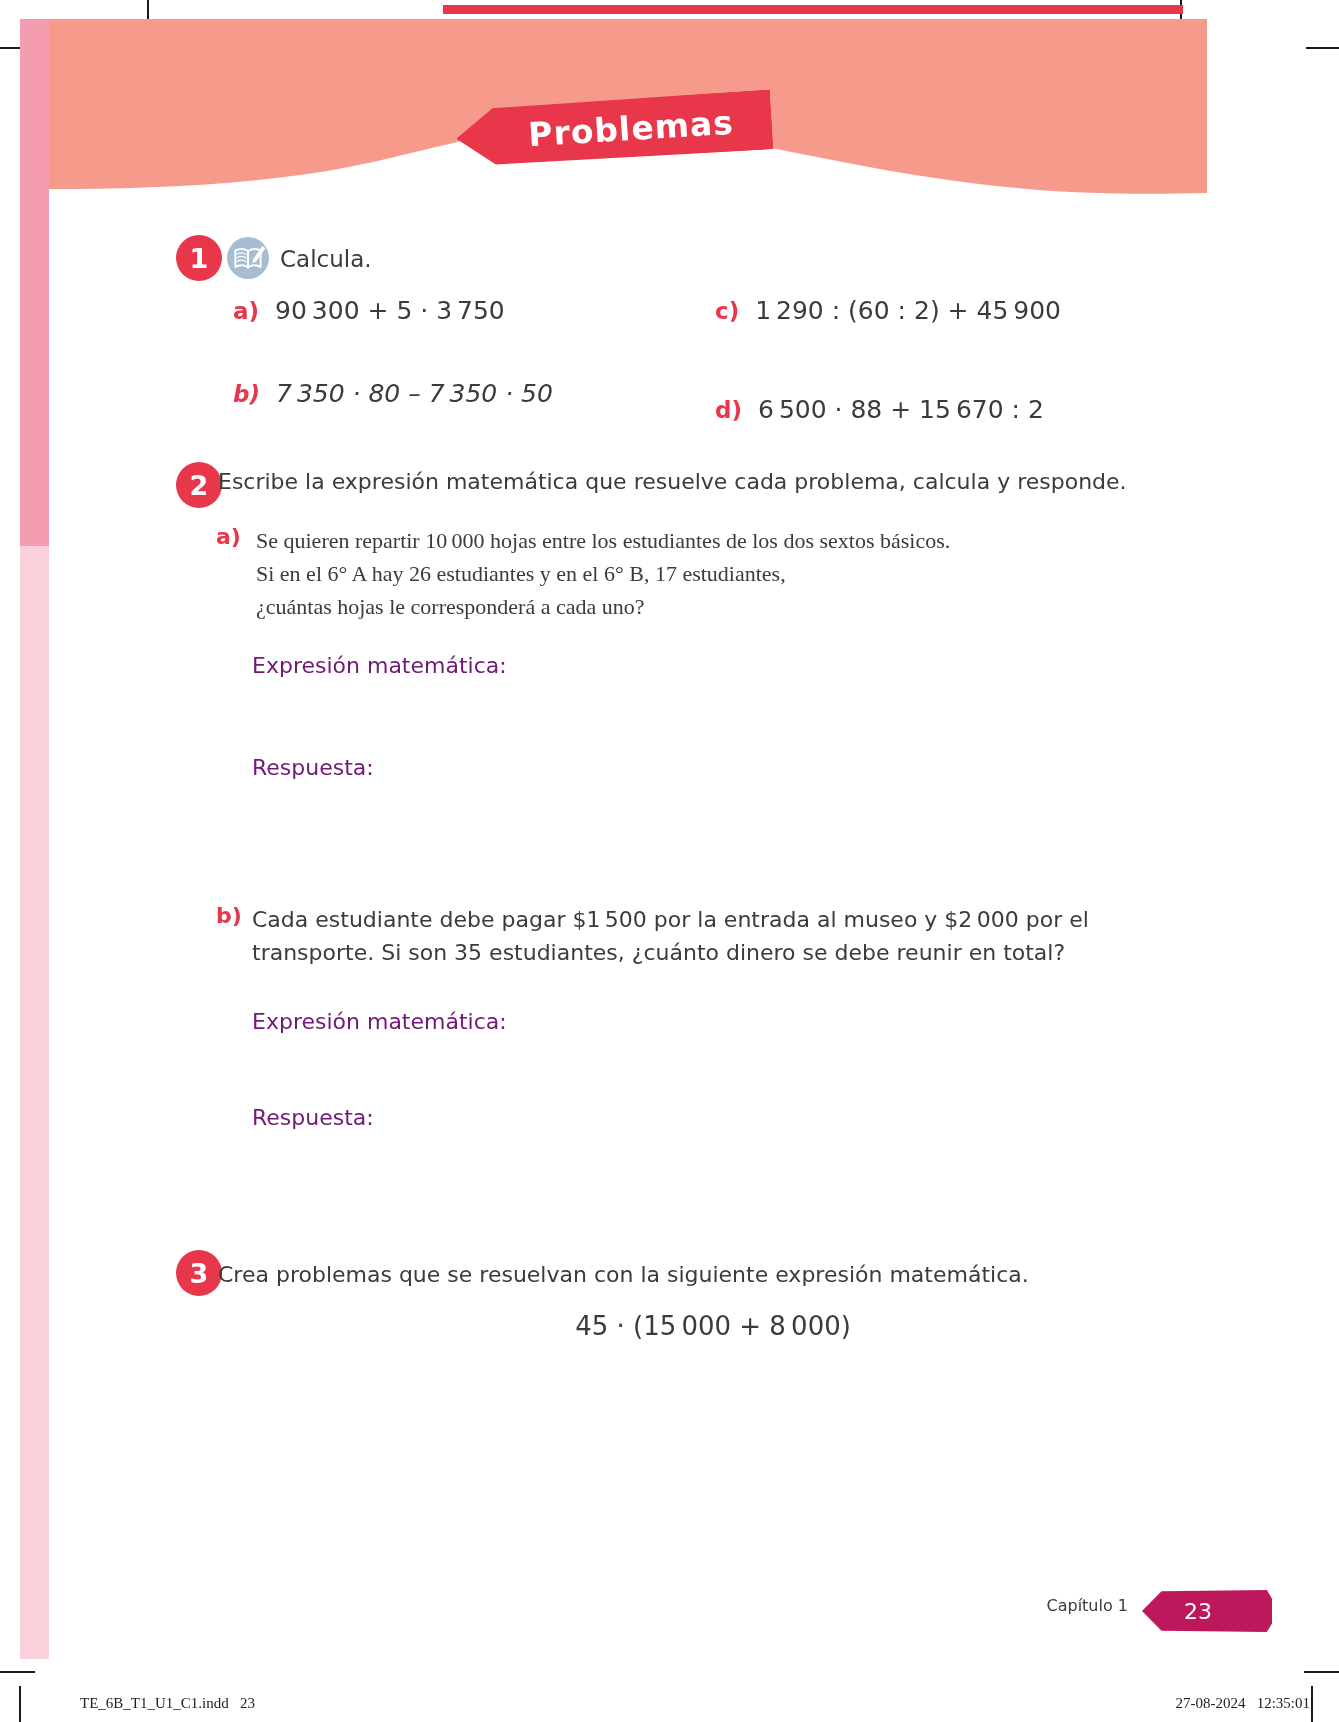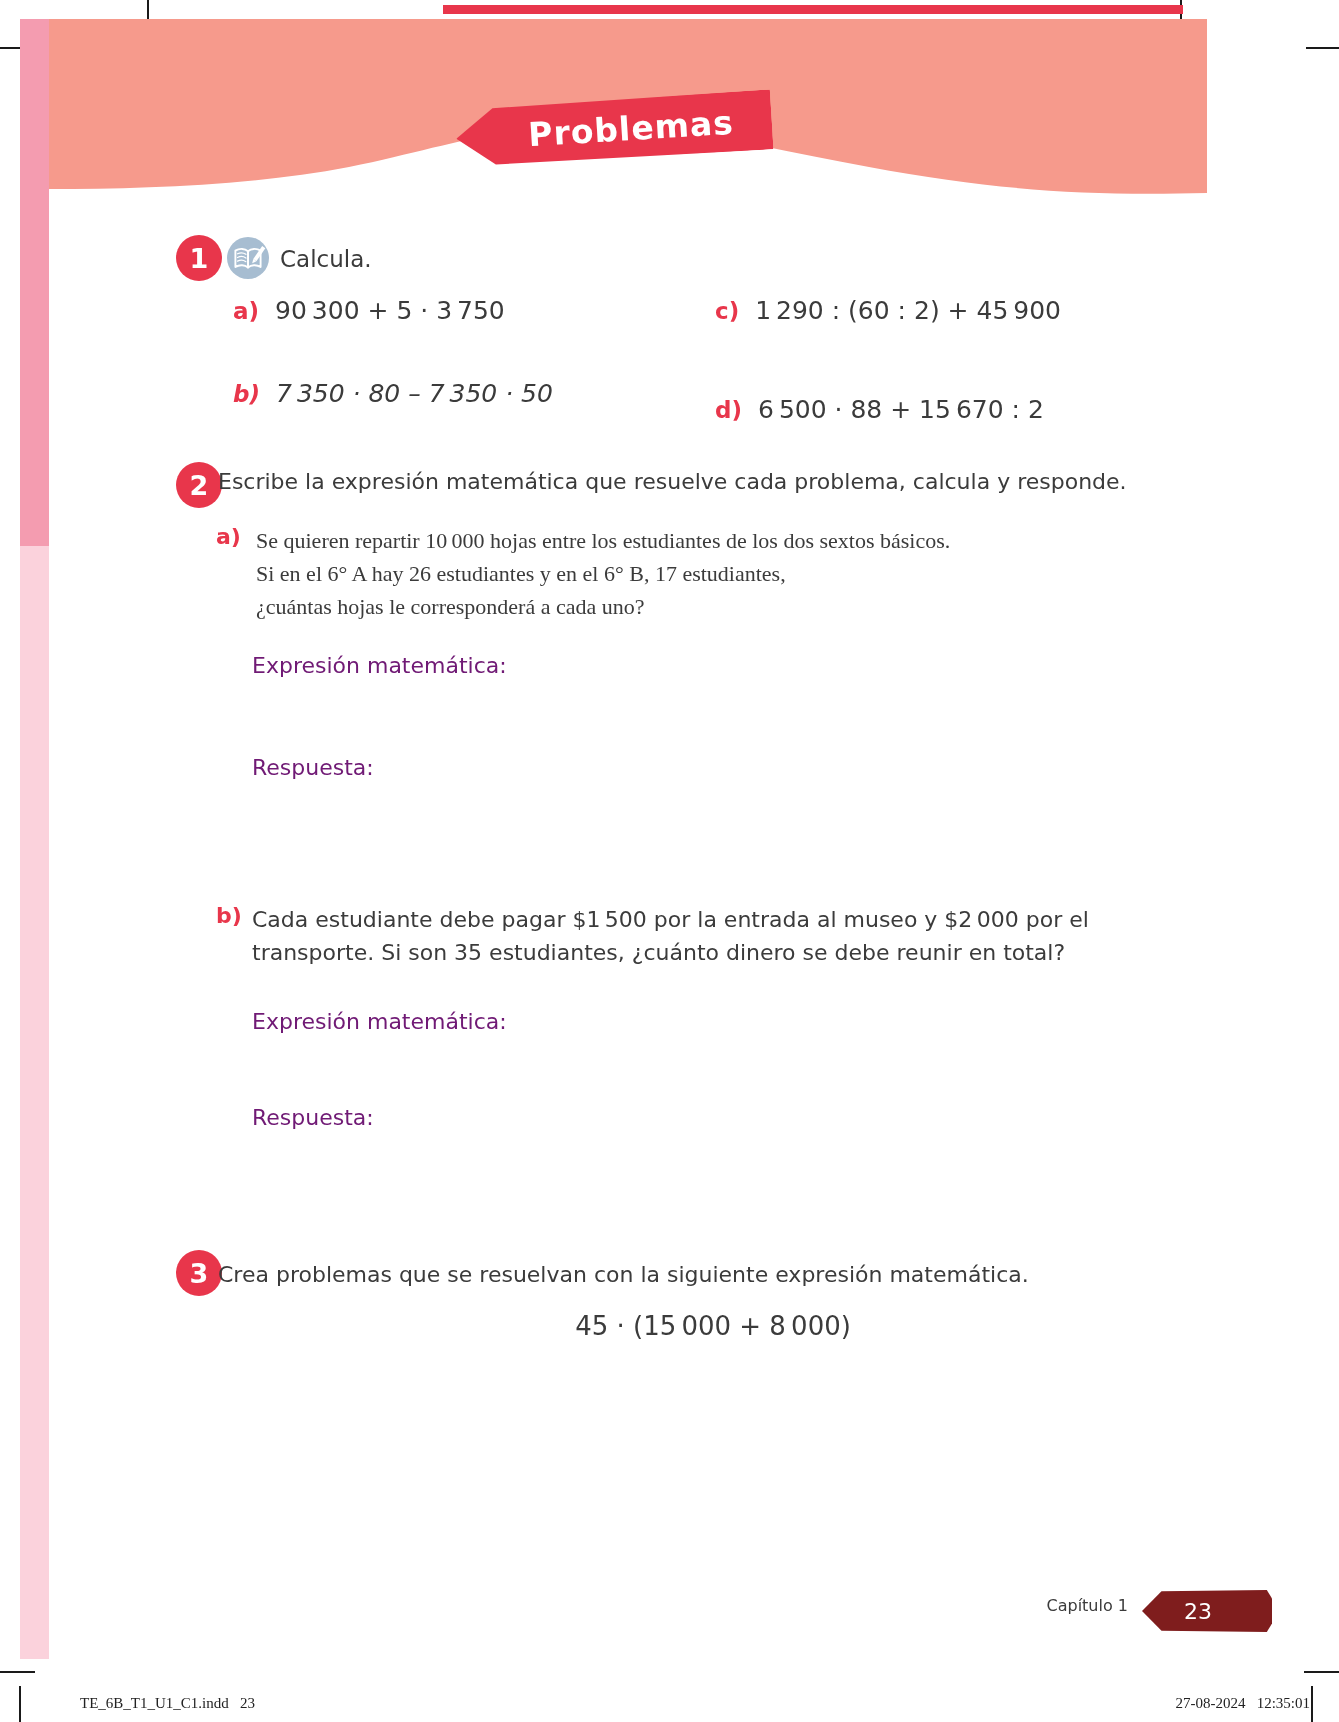--- a/index.html
+++ b/index.html
@@ -29,21 +29,21 @@
   .extitle{position:absolute;font-size:23px;color:#3b3b3b;white-space:nowrap;}
   .mathrow{position:absolute;font-size:25px;color:#3b3b3b;white-space:nowrap;}
   .mathrow .lbl{color:#e8364b;font-weight:bold;font-size:23px;margin-right:16px;}
   .itemlbl{position:absolute;font-size:22px;font-weight:bold;color:#e8364b;}
   .para{position:absolute;font-size:22px;line-height:33px;color:#3b3b3b;width:910px;}
   .fieldlbl{position:absolute;font-size:22px;color:#701a75;}
   .center-expr{position:absolute;left:218px;top:1311px;width:990px;text-align:center;font-size:26px;color:#3b3b3b;}
 
   
   .footer-ch{position:absolute;right:211px;top:1596px;font-size:16px;color:#3b3b3b;white-space:nowrap;}
-  .pagetag{position:absolute;left:1142px;top:1590px;width:130px;height:42px;background:#7f1d1d;
+  .pagetag{position:absolute;left:1142px;top:1590px;width:130px;height:42px;background:#be185d;
     clip-path:polygon(0 50%,15% 3%,96% 0,100% 20%,100% 80%,96% 100%,15% 97%);
     color:#fff;display:flex;align-items:center;}
   .pagetag .num{margin-left:42px;font-size:22px;}
   .printline{position:absolute;top:1695px;font-family:"Liberation Serif","DejaVu Serif",serif;font-size:15px;color:#222;white-space:pre;}
 </style>
 </head>
 <body>
 
 <div class="page">
 

